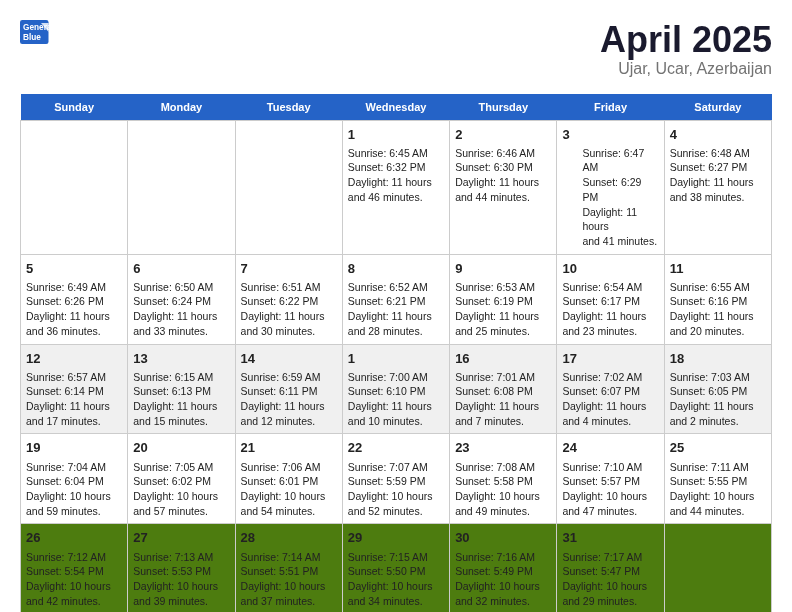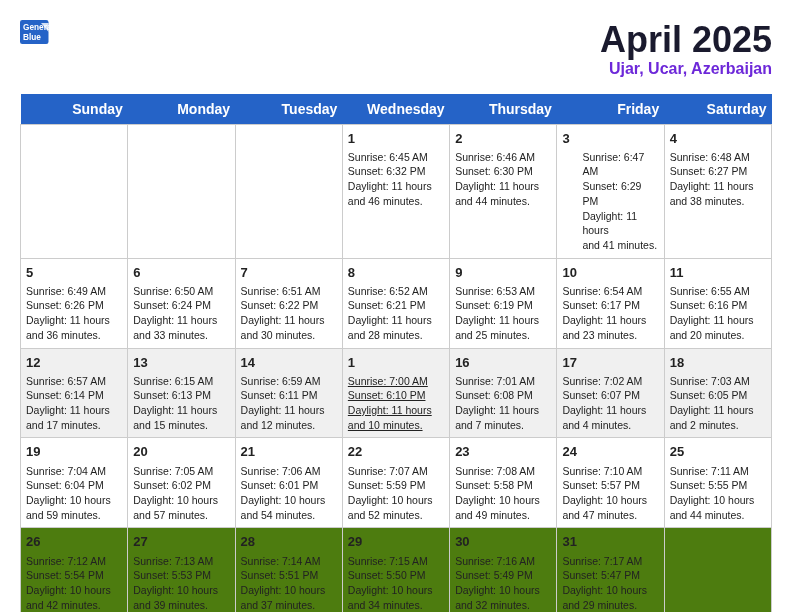--- a/index.html
+++ b/index.html
@@ -29,34 +29,34 @@
       text-align: right;
     }
     .title-block h1 {
       font-size: 36px;
       font-weight: bold;
       color: #1a1a2e;
       line-height: 1.1;
     }
     .title-block h2 {
       font-size: 16px;
-      font-weight: bold;
-      color: #6d28d9;
+      font-weight: normal;
+      color: #737373;
     }
     table {
       width: 100%;
       border-collapse: collapse;
       font-size: 11px;
     }
     thead tr th {
       background-color: #2563c7;
       color: #fff;
       padding: 7px 5px;
-      text-align: right;
-      font-size: 14px;
+      text-align: center;
+      font-size: 11px;
       font-weight: bold;
     }
     tbody tr td {
       border: 1px solid #ccc;
       vertical-align: top;
       padding: 5px 5px;
       width: 106px;
       min-height: 80px;
       color: #222;
       line-height: 1.4;
@@ -218,21 +218,21 @@
         </td>
         <td>
           <div class="day-number">14</div>
           <div class="day-info" style="white-space: pre-line;">Sunrise: 6:59 AM
 Sunset: 6:11 PM
 Daylight: 11 hours
 and 12 minutes.</div>
         </td>
         <td>
           <div class="day-number">1</div>
-          <div class="day-info" style="white-space: pre-line; text-decoration: underline;">Sunrise: 7:00 AM
+          <div class="day-info" style="white-space: pre-line;">Sunrise: 7:00 AM
 Sunset: 6:10 PM
 Daylight: 11 hours
 and 10 minutes.</div>
         </td>
         <td>
           <div class="day-number">16</div>
           <div class="day-info" style="white-space: pre-line;">Sunrise: 7:01 AM
 Sunset: 6:08 PM
 Daylight: 11 hours
 and 7 minutes.</div>

